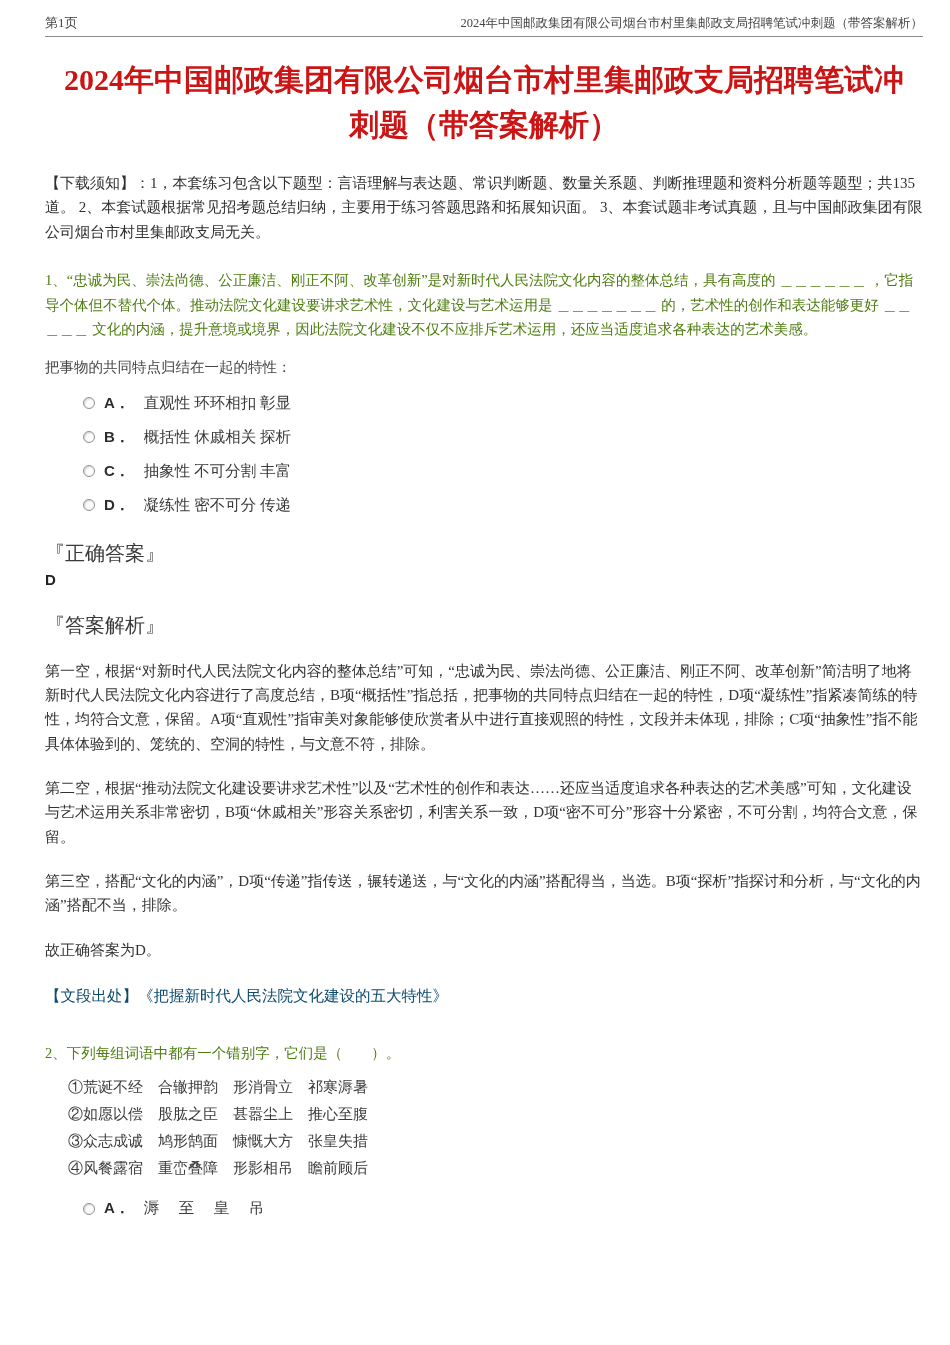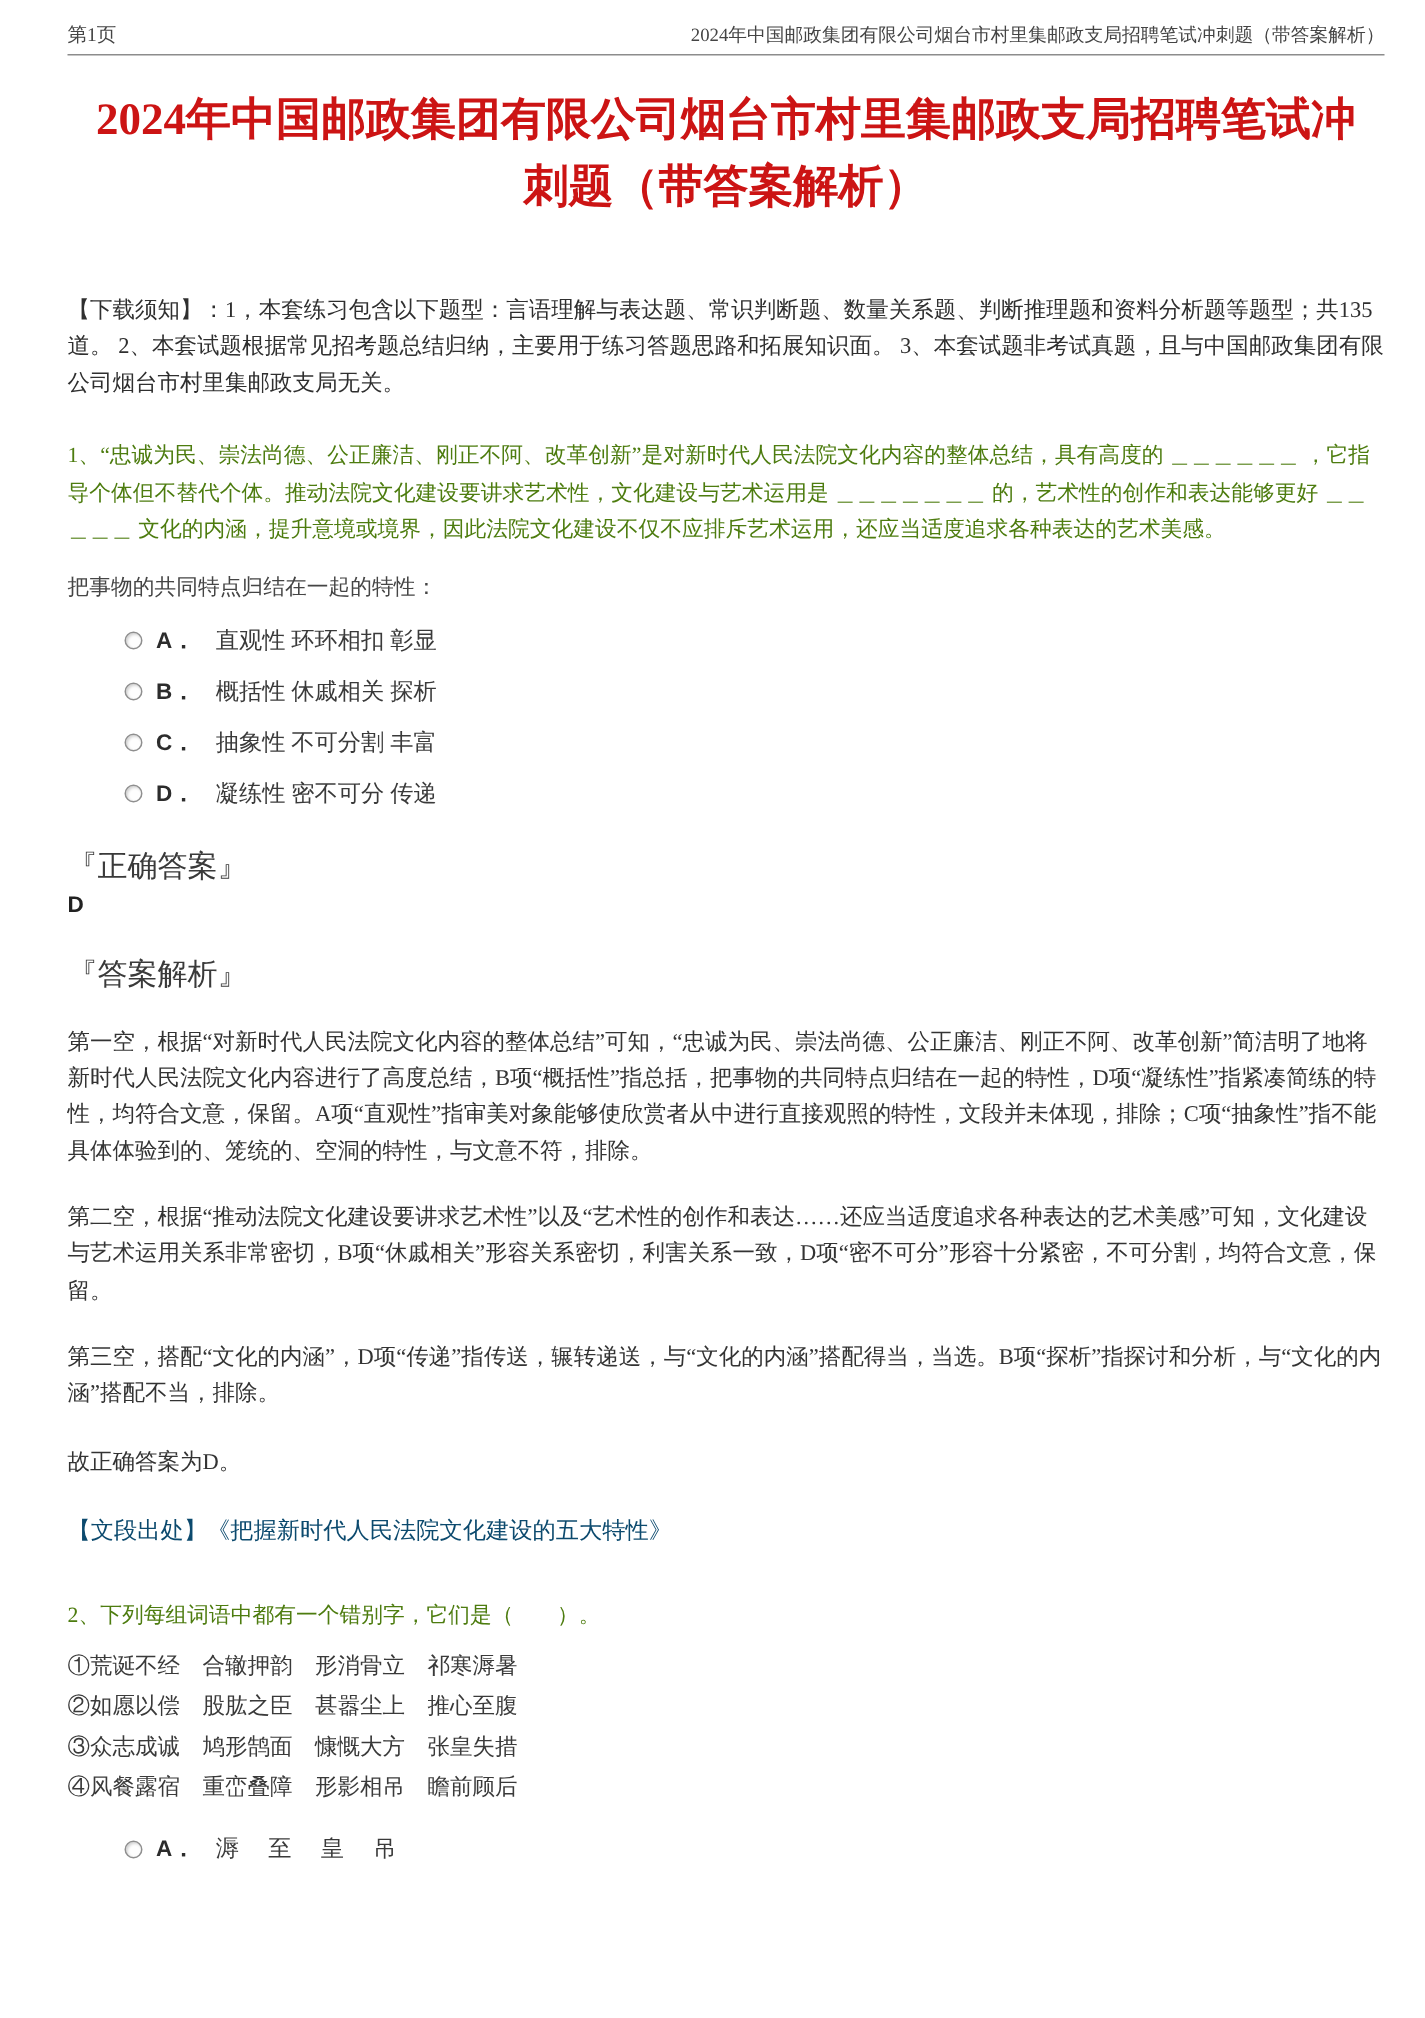--- a/index.html
+++ b/index.html
@@ -32,21 +32,21 @@
     text-align: center;
     color: #cc1414;
     font-size: 30px;
     font-weight: bold;
     line-height: 1.5;
     font-family: "Liberation Serif", "DejaVu Serif", serif;
   }
 
   
   .notice {
-    margin-top: 48px;
+    margin-top: 24px;
     font-size: 15px;
     line-height: 1.62;
     color: #2f2f2f;
   }
 
   
   .section-heading {
     margin-top: 66px;
     color: #2b2b8f;
     font-size: 22.5px;
@@ -107,21 +107,21 @@
   .analysis-p {
     margin-top: 20px;
     font-size: 15px;
     line-height: 1.62;
     color: #333;
   }
   .conclusion { margin-top: 24px; font-size: 15px; color: #333; }
   .source { margin-top: 26px; font-size: 15.5px; color: #0c4a6e; }
 
   
-  .word-groups { margin-top: 8px; font-size: 15px; line-height: 1.8; color: #3a3a3a; }
+  .word-groups { margin-top: 8px; font-size: 15px; line-height: 1.8; color: #3a3a3a; margin-left: 23px; }
   .word-group-line { white-space: pre-wrap; }
 </style>
 </head>
 <body>
 
 <div class="page">
 
   <div class="page-header">
     <span class="hdr-left">第1页</span>
     <span class="hdr-right">2024年中国邮政集团有限公司烟台市村里集邮政支局招聘笔试冲刺题（带答案解析）</span>

